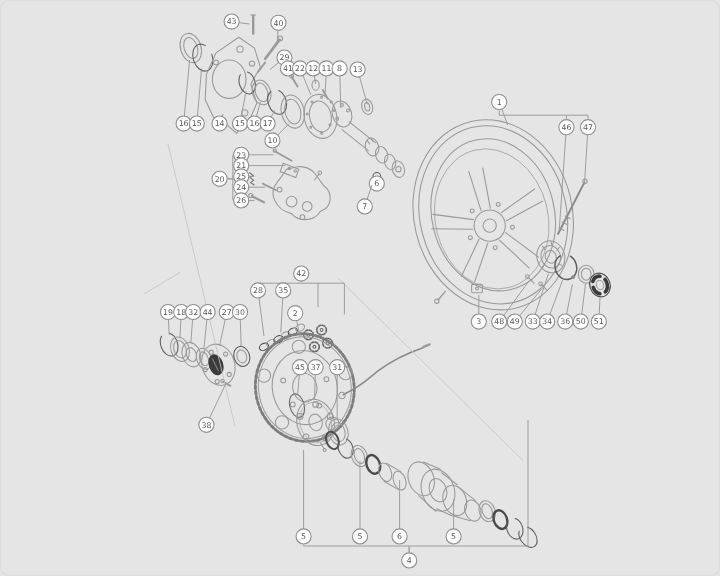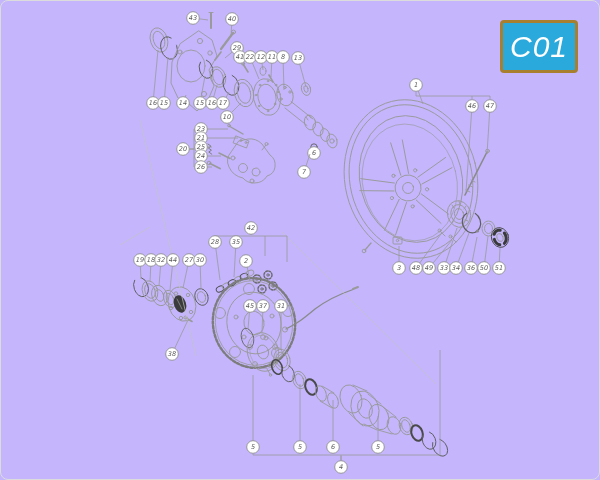--- a/index.html
+++ b/index.html
@@ -1,17 +1,17 @@
 <!DOCTYPE html>
 <html><head>
 <meta charset="utf-8">
 <style>
   html,body{margin:0;padding:0;background:#fff;}
-  #stage{position:relative;width:600px;height:480px;background:#c4b5fd;overflow:hidden;
-         font-family:"DejaVu Sans",sans-serif;font-style:italic;}
+  #stage{position:relative;width:600px;height:480px;background:#e5e5e5;overflow:hidden;
+         font-family:"DejaVu Sans",sans-serif;}
   #frame{position:absolute;inset:0;border:1px solid #dcdcdc;border-radius:8px;box-sizing:border-box;}
   #diagram-svg{position:absolute;left:0;top:0;}
   #table-code{position:absolute;left:500px;top:20px;width:72px;height:47px;
       border:3px solid #a87e2f;border-radius:4px;background:#29a9dc;color:#fff;
       font-family:"Liberation Sans",sans-serif;font-size:30px;line-height:47px;
       text-align:center;letter-spacing:1px;cursor:pointer;}
 </style>
 </head>
 <body>
 
@@ -482,14 +482,13 @@
         <text x="333" y="449.3" text-anchor="middle" font-size="6.5" fill="#5a5a5a" font-family="&quot;DejaVu Sans&quot;, sans-serif">6</text>
         <line x1="378" y1="447" x2="378" y2="416" stroke="#9a9a9a" stroke-width="0.8"></line>
         <circle cx="378" cy="447" r="6.3" fill="#ffffff" stroke="#8e8e8e" stroke-width="0.9"></circle>
         <text x="378" y="449.3" text-anchor="middle" font-size="6.5" fill="#5a5a5a" font-family="&quot;DejaVu Sans&quot;, sans-serif">5</text>
         <line x1="341" y1="467" x2="341" y2="456" stroke="#9a9a9a" stroke-width="0.8"></line>
         <circle cx="341" cy="467" r="6.3" fill="#ffffff" stroke="#8e8e8e" stroke-width="0.9"></circle>
         <text x="341" y="469.3" text-anchor="middle" font-size="6.5" fill="#5a5a5a" font-family="&quot;DejaVu Sans&quot;, sans-serif">4</text>
       </g>
   </svg>
 
-  <div id="table-code" style="background: rgb(41, 169, 220); border-color: rgb(168, 126, 47); color: rgb(255, 255, 255);">C01</div>
 </div>
 
 </body></html>

